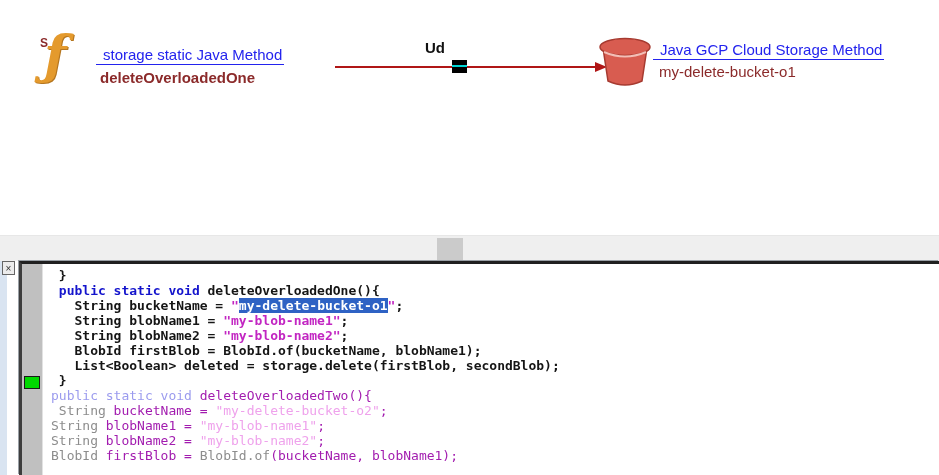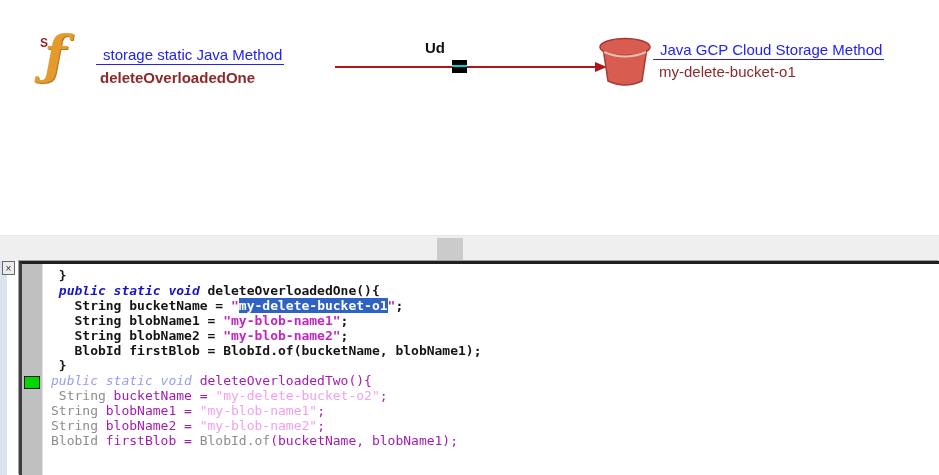--- a/index.html
+++ b/index.html
@@ -62,21 +62,21 @@
     border-top:3px solid #202020;border-left:3px solid #3d3d3d;
     box-shadow:-1px -1px 0 #9aa0a6;
   }
   .gutter{position:absolute;left:0;top:0;bottom:0;width:20px;background:#c0c0c0;border-right:1px solid #e2e2e2;}
   .bp-marker{position:absolute;left:2px;top:112px;width:14px;height:11px;background:var(--marker_green);border:1px solid #1a1a1a;}
   .code-area{position:absolute;left:21px;right:0;top:0;bottom:0;overflow:hidden;padding:4px 0 0 8px;}
   .code-line{
     white-space:pre;font-family:"DejaVu Sans Mono",monospace;
     font-size:13px;line-height:15px;font-weight:bold;color:#151515;
   }
-  .code-line .kw{color:var(--keyword_blue);font-style:italic;}
+  .code-line .kw{color:var(--keyword_blue);}
   .code-line .st{color:var(--string_magenta);}
   .code-line .ty{}
   .code-line .sel{background:var(--selection_blue);color:#fff;}
   .code-line.faded{font-weight:normal;}
   .code-line.faded .pl{color:#a21caf;}
   .code-line.faded .ty{color:#8d8d8d;}
   .code-line.faded .kw{color:#9b9bee;}
   .code-line.faded .st{color:#efa2ec;}
 </style>
 </head>
@@ -122,20 +122,21 @@
   <div class="gutter">
     <div class="bp-marker"></div>
   </div>
   <div class="code-area">
       <div class="code-line"><span class="pl"> }</span></div>
       <div class="code-line"><span class="kw"> public static void</span><span class="pl"> deleteOverloadedOne(){</span></div>
       <div class="code-line"><span class="pl">   </span><span class="ty">String</span><span class="pl"> bucketName = </span><span class="st">"</span><span class="sel">my-delete-bucket-o1</span><span class="st">"</span><span class="pl">;</span></div>
       <div class="code-line"><span class="pl">   </span><span class="ty">String</span><span class="pl"> blobName1 = </span><span class="st">"my-blob-name1"</span><span class="pl">;</span></div>
       <div class="code-line"><span class="pl">   </span><span class="ty">String</span><span class="pl"> blobName2 = </span><span class="st">"my-blob-name2"</span><span class="pl">;</span></div>
       <div class="code-line"><span class="pl">   </span><span class="ty">BlobId</span><span class="pl"> firstBlob = </span><span class="ty">BlobId.of</span><span class="pl">(bucketName, blobName1);</span></div>
+      <div class="code-line"><span class="pl">   </span><span class="ty">List&lt;Boolean&gt;</span><span class="pl"> deleted = </span><span class="ty">storage.delete(firstBlob, secondBlob)</span><span class="pl">;</span></div>
       <div class="code-line"><span class="pl"> }</span></div>
       <div class="code-line faded"><span class="kw">public static void</span><span class="pl"> deleteOverloadedTwo(){</span></div>
       <div class="code-line faded"><span class="pl"> </span><span class="ty">String</span><span class="pl"> bucketName = </span><span class="st">"my-delete-bucket-o2"</span><span class="pl">;</span></div>
       <div class="code-line faded"><span class="ty">String</span><span class="pl"> blobName1 = </span><span class="st">"my-blob-name1"</span><span class="pl">;</span></div>
       <div class="code-line faded"><span class="ty">String</span><span class="pl"> blobName2 = </span><span class="st">"my-blob-name2"</span><span class="pl">;</span></div>
       <div class="code-line faded"><span class="ty">BlobId</span><span class="pl"> firstBlob = </span><span class="ty">BlobId.of</span><span class="pl">(bucketName, blobName1);</span></div>
     </div>
 </div>
 
 </body></html>

